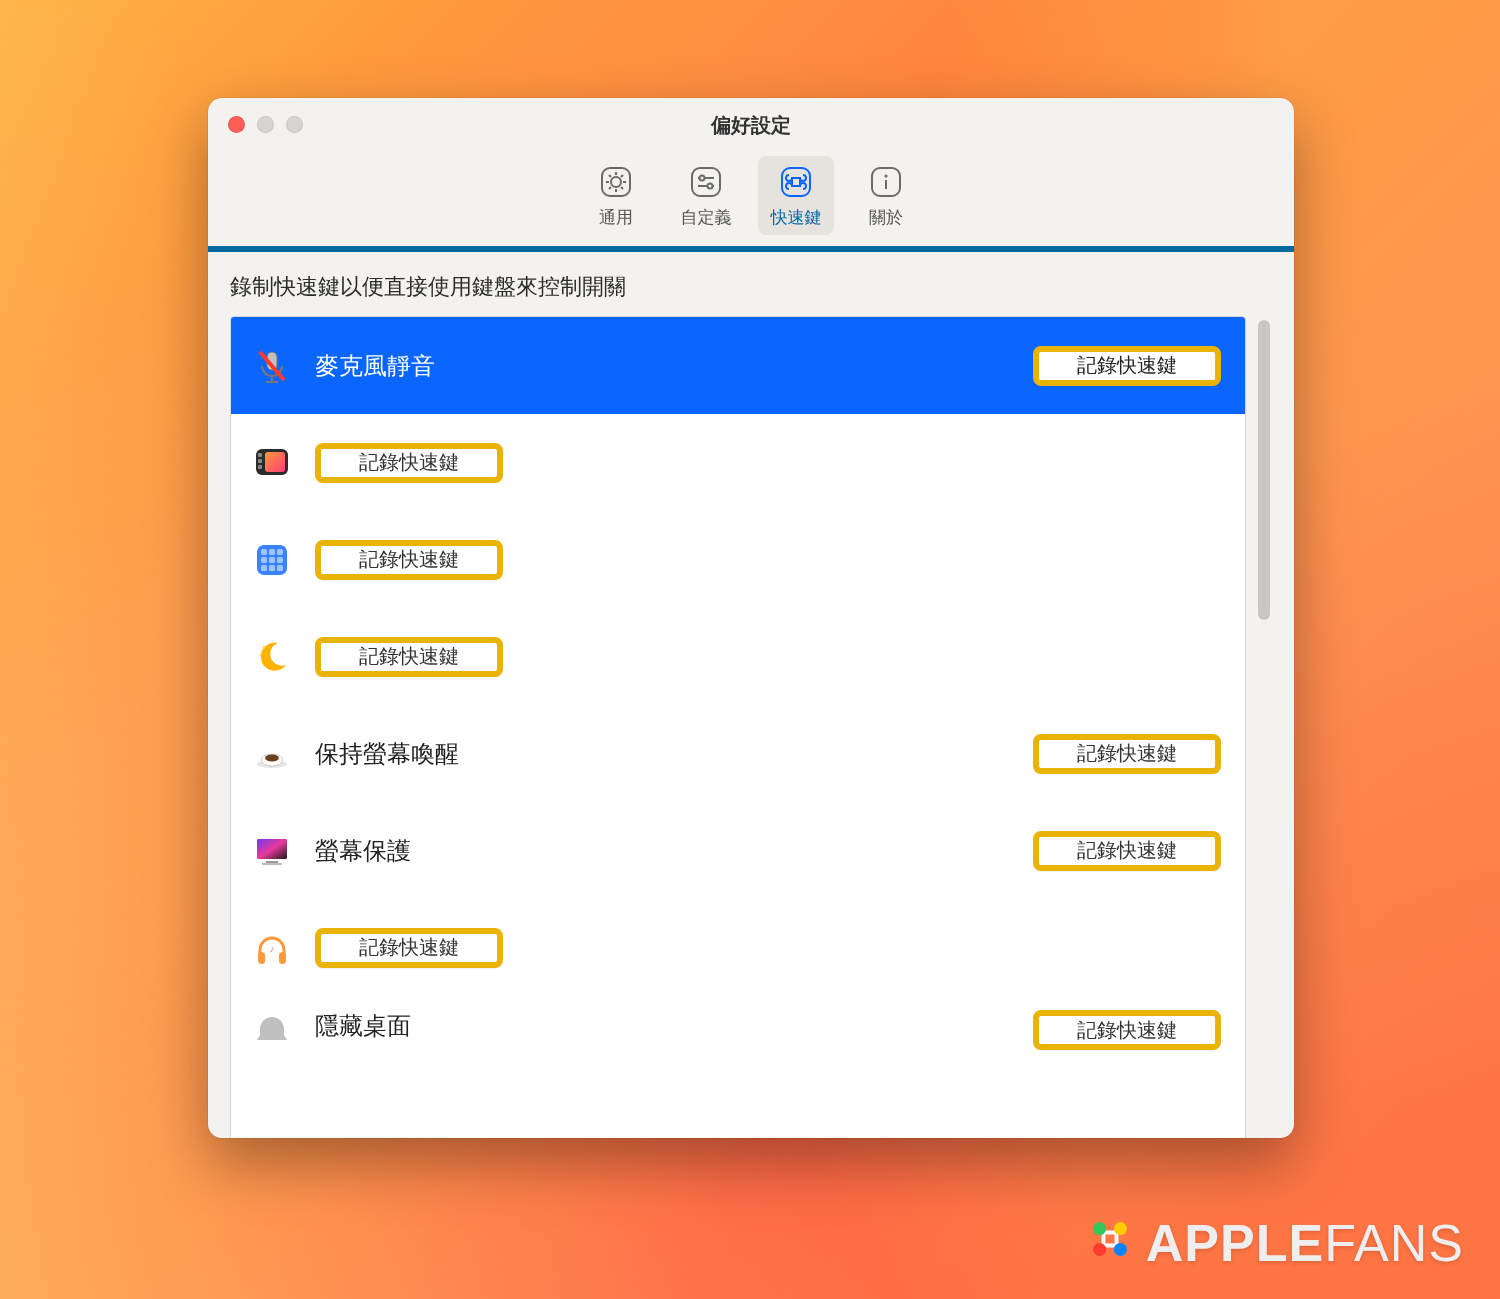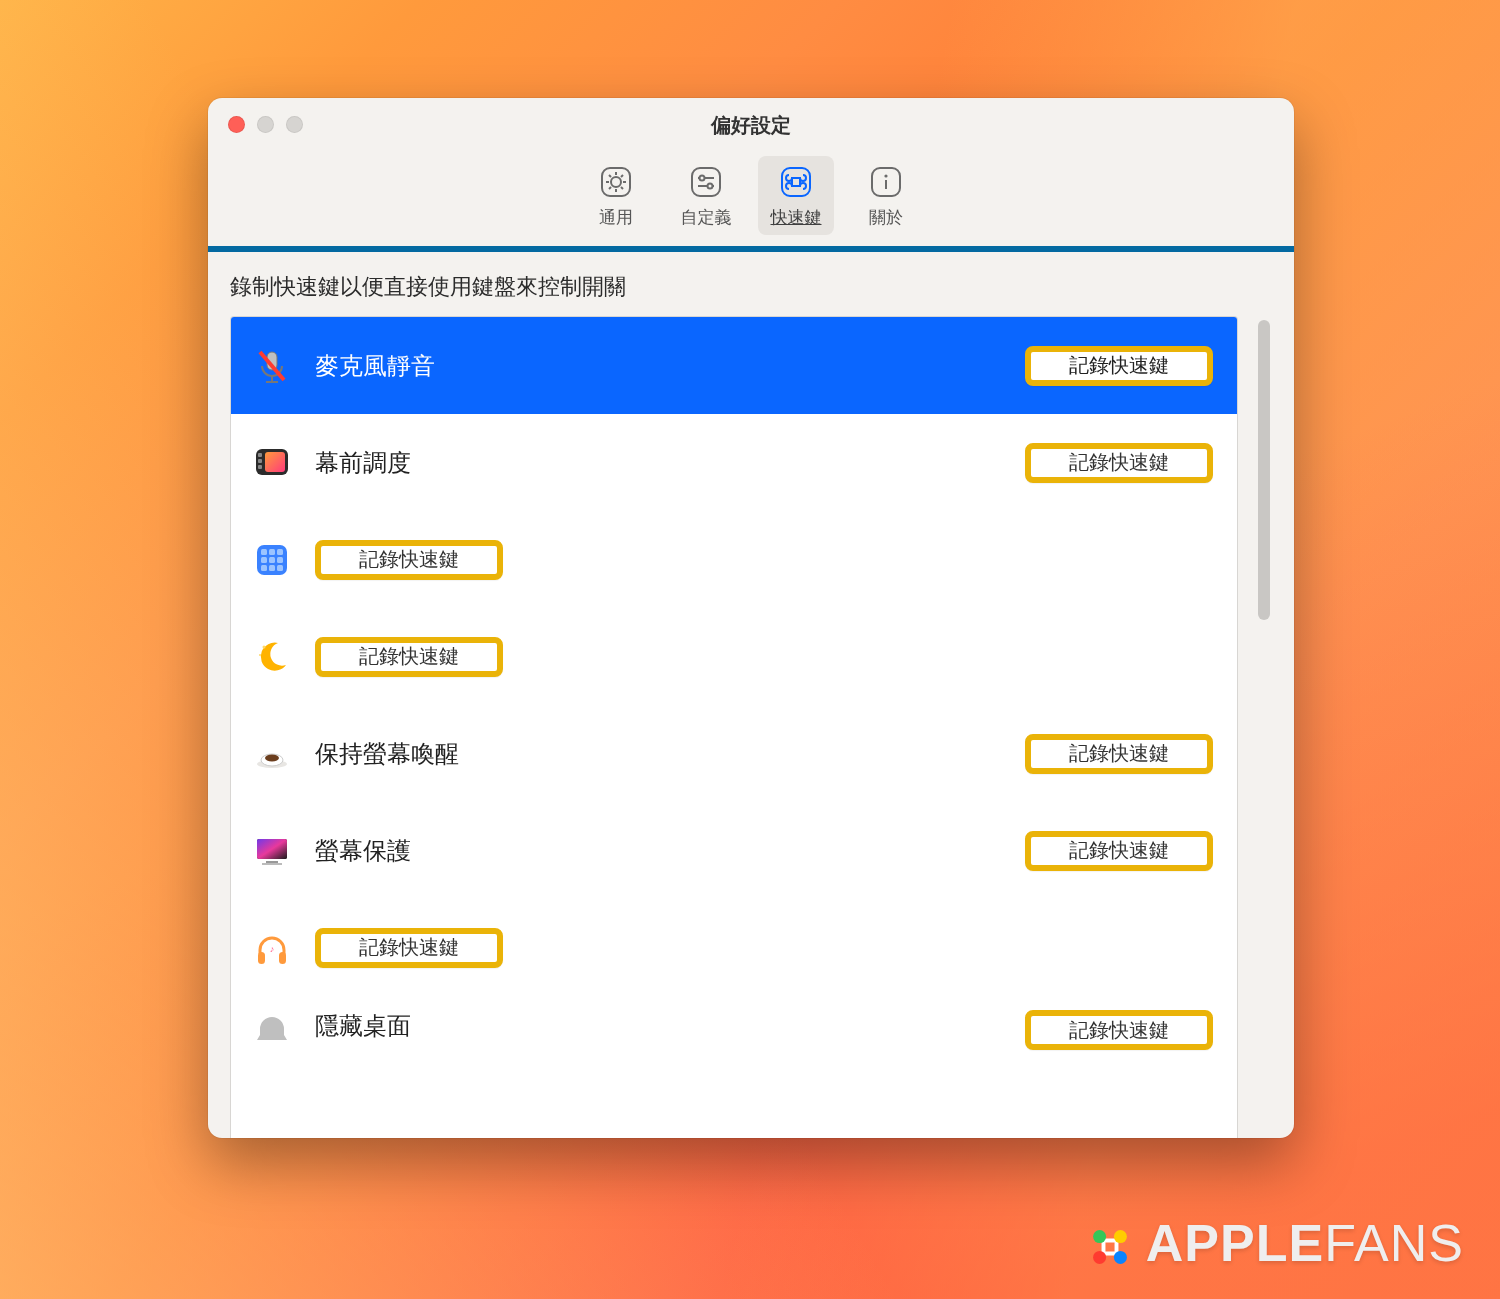--- a/index.html
+++ b/index.html
@@ -70,21 +70,21 @@
     display: flex;
     flex-direction: column;
     align-items: center;
     gap: 4px;
     padding: 6px 12px 6px;
     border-radius: 8px;
     cursor: pointer;
     min-width: 76px;
   }
   .toolbar-item.active { background: #e6e3df; }
-  .toolbar-item.active .tb-label { color: #404040; text-decoration: underline; }
+  .toolbar-item.active .tb-label { color: #0369a1; }
   .toolbar-item.active svg { stroke: #0a66ff; fill: none; }
   .tb-icon {
     width: 40px; height: 40px;
     display: flex; align-items: center; justify-content: center;
   }
   .tb-icon svg { width: 36px; height: 36px; stroke: #6b6b6b; stroke-width: 2; fill: none; }
   .tb-label { font-size: 17px; color: #555; }
 
   .content {
     flex: 1;
@@ -95,21 +95,21 @@
   }
   .instruction {
     font-size: 22px;
     color: #2b2b2b;
     margin-bottom: 14px;
   }
 
   .list-wrap {
     flex: 1;
     display: flex;
-    gap: 18px;
+    gap: 10px;
     overflow: hidden;
   }
   .list {
     flex: 1;
     border: 1px solid #d8d6d3;
     border-radius: 4px 4px 0 0;
     border-bottom: none;
     background: #fff;
     overflow: hidden;
   }
@@ -158,21 +158,21 @@
   }
 
   
   .ic { width: 40px; height: 40px; }
 
   .watermark {
     position: absolute;
     right: 36px;
     bottom: 26px;
     display: flex;
-    align-items: flex-end;
+    align-items: flex-start;
     gap: 10px;
     color: #fff;
     margin-top: 11px;
   }
   .watermark .wm-text {
     font-size: 52px;
     font-weight: 700;
     letter-spacing: 1px;
     color: #efeeee;
     text-shadow: 0 2px 4px rgba(0,0,0,0.15);
@@ -279,21 +279,20 @@
                 <rect x="6" y="22" width="4" height="4" rx="1" fill="#888"></rect>
                 <rect x="13" y="9" width="20" height="20" rx="3" fill="url(#g1)"></rect>
                 <defs>
                   <linearGradient id="g1" x1="0" y1="0" x2="1" y2="1">
                     <stop offset="0" stop-color="#ff9a3c"></stop>
                     <stop offset="1" stop-color="#ff3b7b"></stop>
                   </linearGradient>
                 </defs>
               </svg>
           </span>
-          <span class="row-label">幕前調度</span>
           <button class="record-btn">記錄快速鍵</button>
         </div>
 
         <div class="row">
           <span class="row-icon">
             <svg class="ic" viewBox="0 0 40 40">
                 <rect x="5" y="5" width="30" height="30" rx="7" fill="#3a82ff"></rect>
                 <g fill="#9cc4ff">
                   <rect x="9" y="9" width="6" height="6" rx="1.5"></rect>
                   <rect x="17" y="9" width="6" height="6" rx="1.5"></rect>

